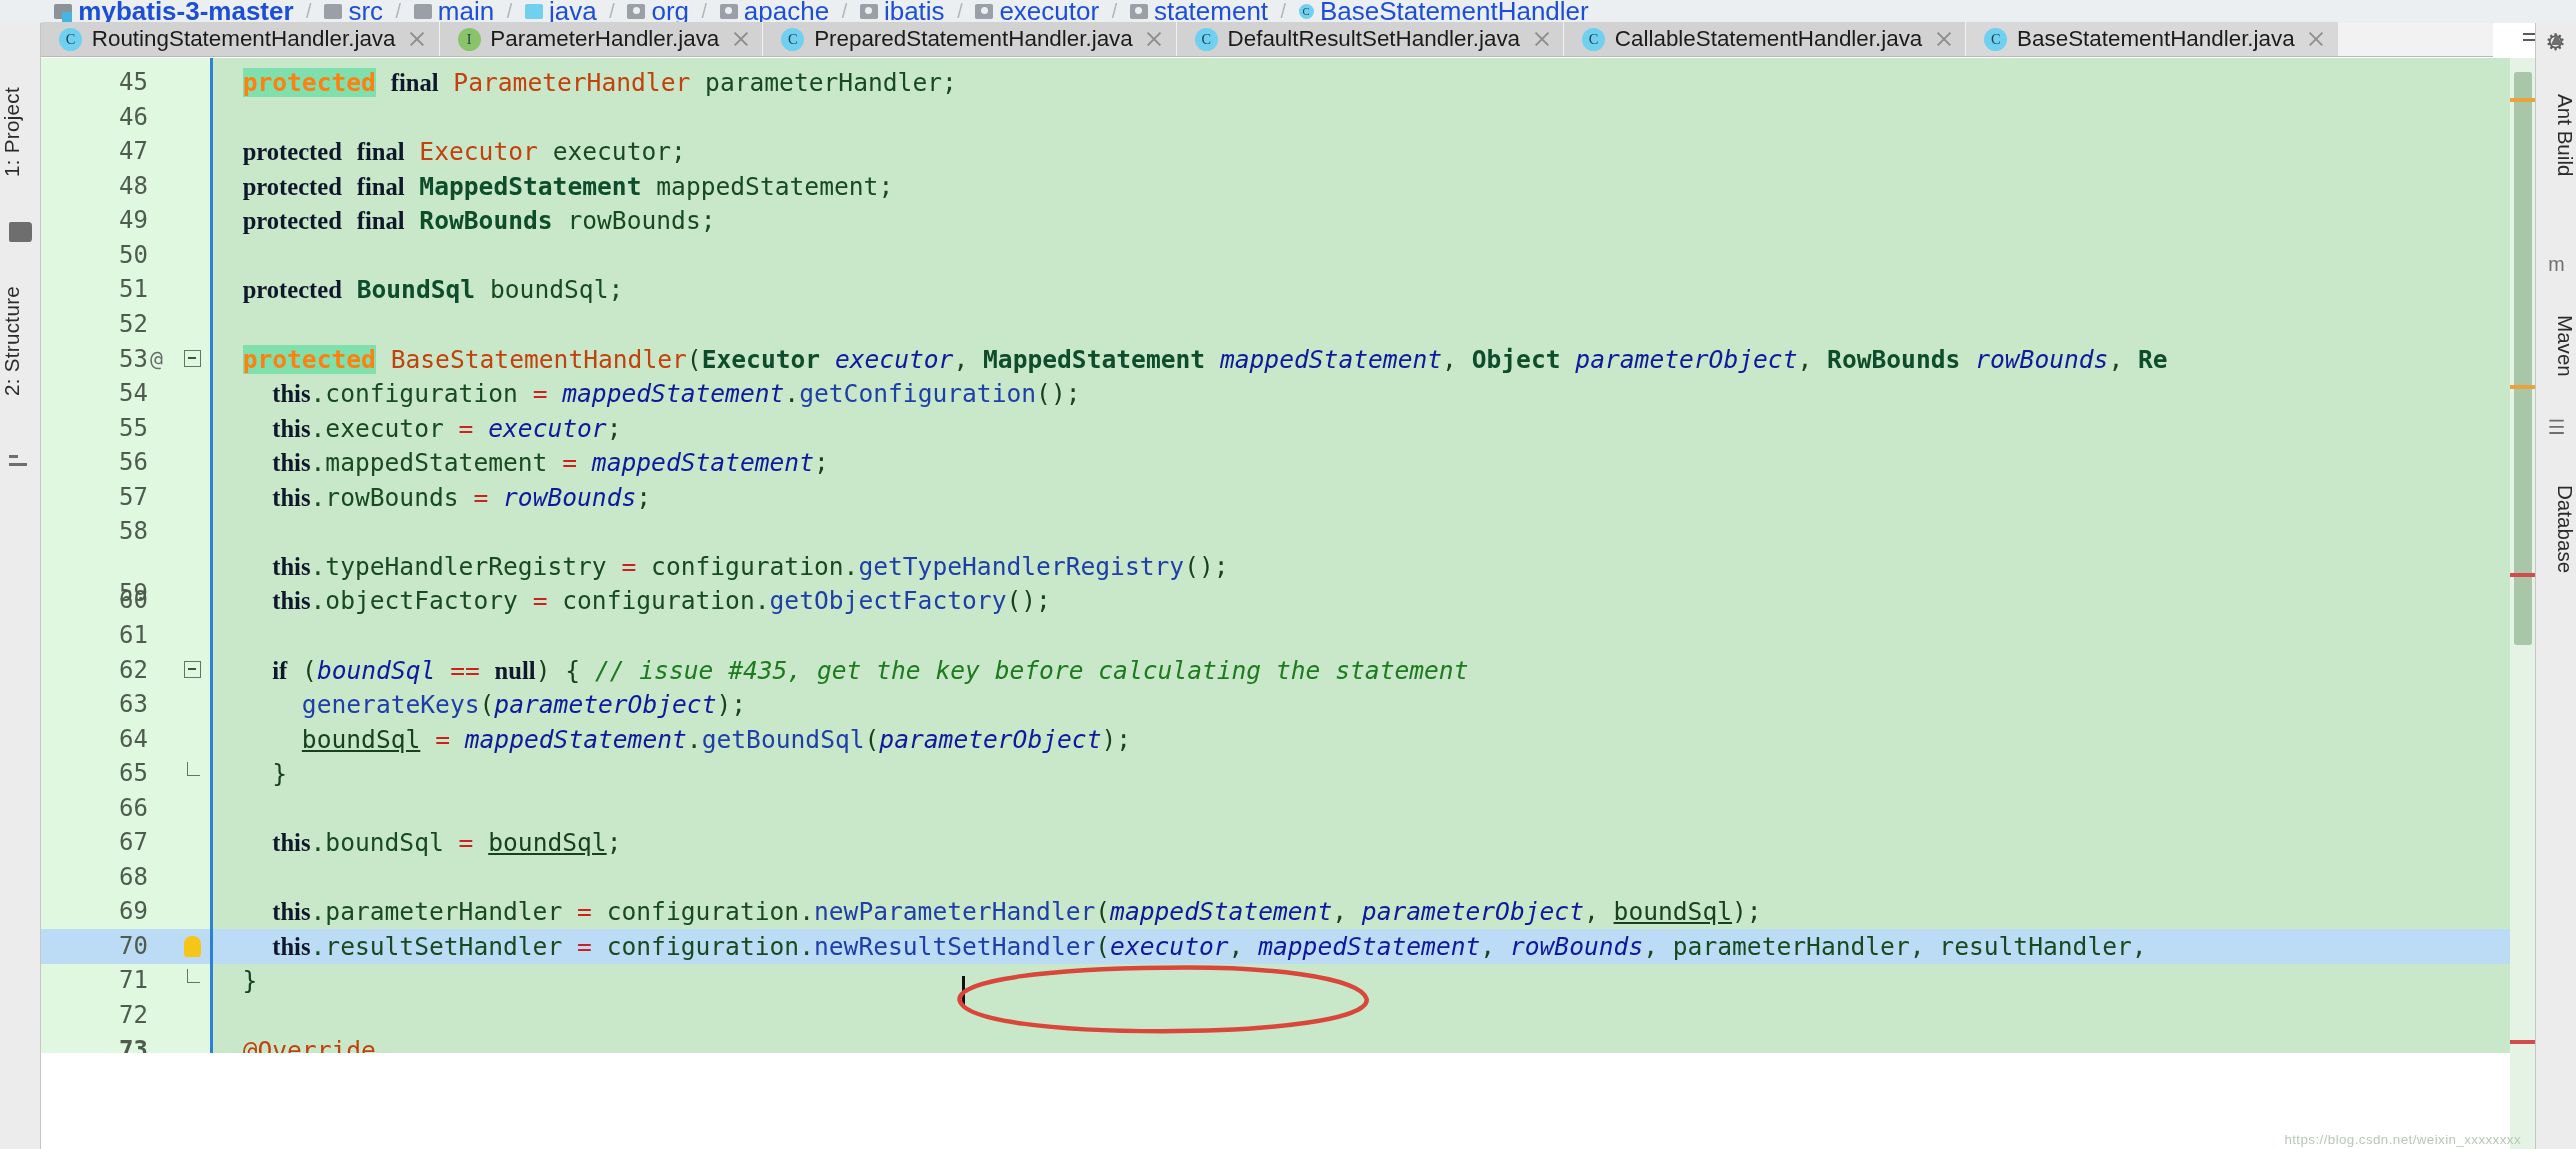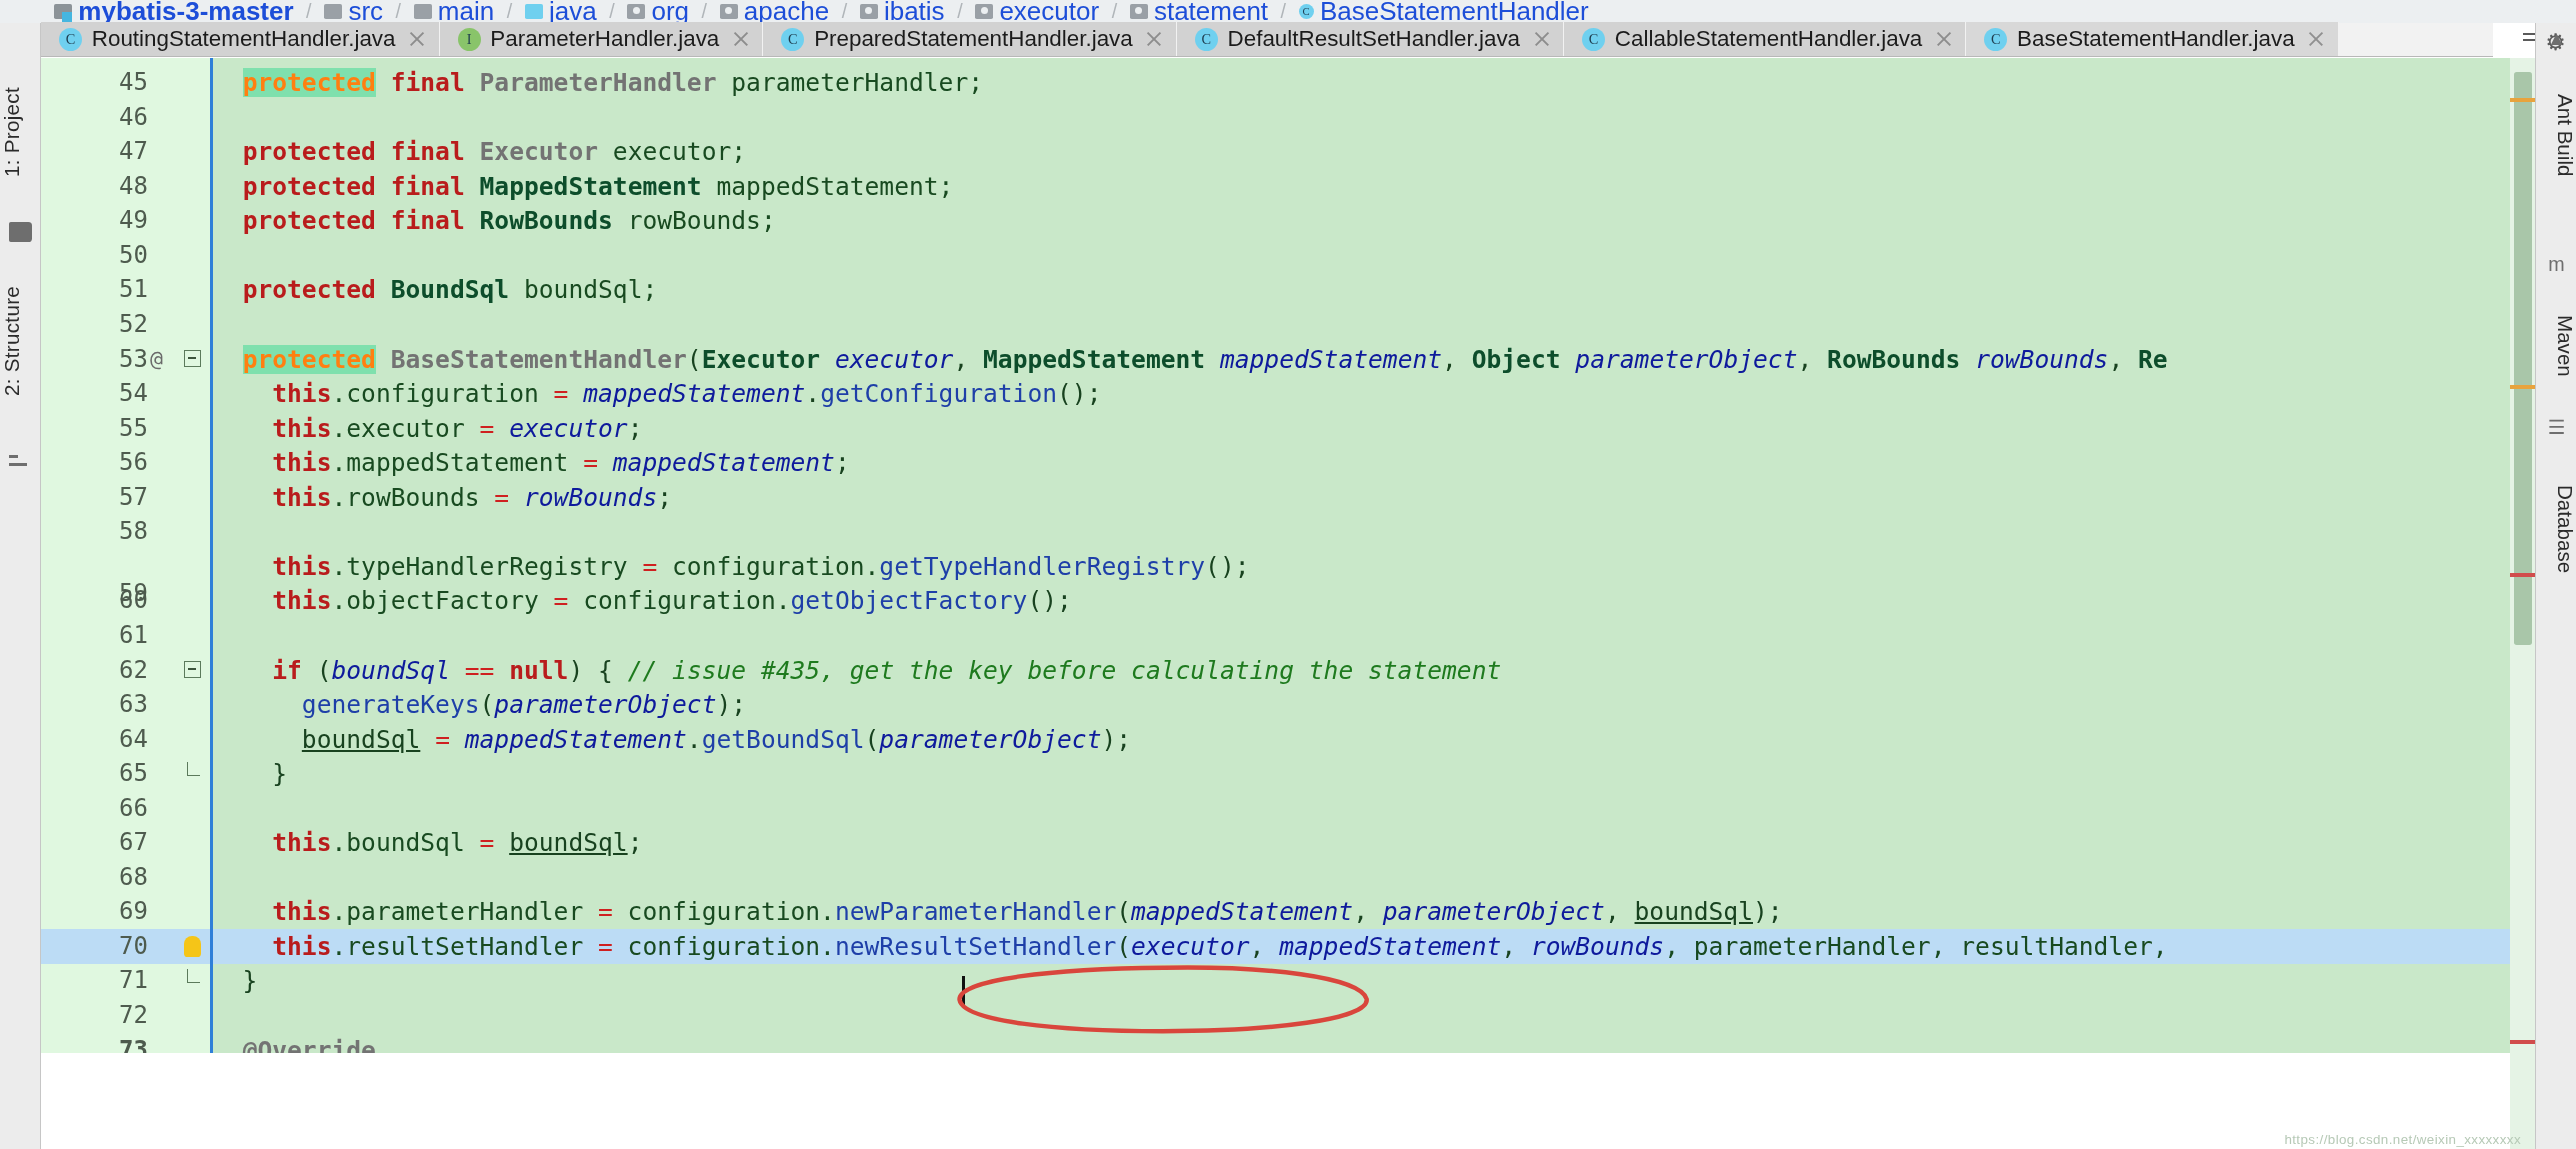--- a/index.html
+++ b/index.html
@@ -209,24 +209,24 @@
     position: absolute; left: 0; width: 2327px; height: 35px;
     font-family: "DejaVu Sans Mono", monospace;
     font-size: 24.6px; line-height: 35px; white-space: pre;
     color: #18421f;
   }
   .cur-line {
     position: absolute; left: 0; width: 2322px; height: 35px;
     background: #bcdcf5;
   }
 
-  .kw   { color: #b91c1c; font-weight: bold; }
+  .kw   { color: #0f172a; font-weight: bold; font-family: Liberation Serif, serif; }
   .kwhl { color: #ff7f11; font-weight: bold; background: #7fe0ad; }
   .typ  { color: #0d4d2b; font-weight: bold; }
-  .typn { color: #737373; font-weight: bold; }
+  .typn { color: #c2410c; font-weight: normal; }
   .par  { color: #0e1a9c; font-style: italic; }
   .op   { color: #cf2020; }
   .fld  { color: #184a20; }
   .mth  { color: #1e3fa8; }
   .cmt  { color: #1e7a1e; font-style: italic; }
   .pn   { color: #18421f; }
   .und  { text-decoration: underline; text-decoration-color: #18421f; }
 
   
   #annot-ellipse {

